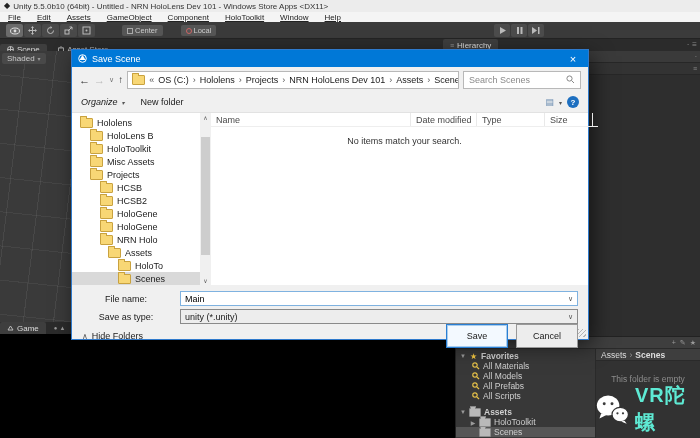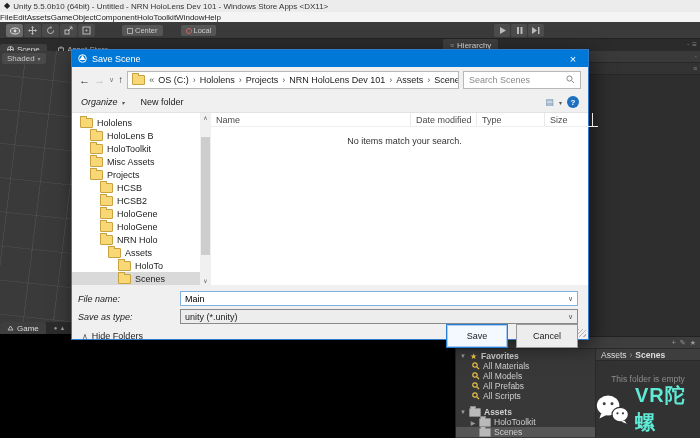--- a/index.html
+++ b/index.html
@@ -7,21 +7,21 @@
         font-family:"Liberation Sans",sans-serif;background:#000;-webkit-font-smoothing:antialiased;}
   .abs{position:absolute;}
   .flex{display:flex;align-items:center;font-style:italic;}
 
   
   .titlebar{left:0;top:0;width:700px;height:12px;background:#ececec;font-size:8px;color:#333;
             display:flex;align-items:center;gap:3px;padding-left:4px;box-sizing:border-box;}
   .unity-ico{font-size:8px;color:#222;line-height:1;}
   .menubar{left:0;top:12px;width:700px;height:10px;background:#f4f4f4;display:flex;align-items:center;
            font-size:8px;color:#222;}
-  .menubar span{padding:0 0;}
+  .menubar span{padding:0 8px;text-decoration:underline;}
   .toolbar{left:0;top:22px;width:700px;height:17px;background:#3b3b3b;border-bottom:1px solid #232323;box-sizing:border-box;}
   .toolgrp{left:6px;top:24px;display:flex;gap:1px;}
   .toolbtn{width:17px;height:13px;background:#4a4a4a;border-radius:2px;display:flex;align-items:center;justify-content:center;}
   .toolbtn.active{background:#6b6b6b;}
   .pillgrp{left:122px;top:25px;display:flex;gap:18px;}
   .pillbtn{height:11px;background:#565656;border-radius:2px;color:#ccc;font-size:7.5px;display:flex;
            align-items:center;gap:2px;padding:0 5px;}
   .playgrp{left:494px;top:24px;display:flex;gap:1px;}
   .playbtn{width:16px;height:13px;background:#4c4c4c;border-radius:2px;display:flex;align-items:center;justify-content:center;}
 
@@ -106,21 +106,21 @@
   .vscroll .up,.vscroll .dn{position:absolute;left:0;width:11px;text-align:center;color:#606060;font-size:6px;}
   .vscroll .up{top:1px;} .vscroll .dn{bottom:1px;}
   .vthumb{position:absolute;left:1px;top:24px;width:9px;height:118px;background:#cdcdcd;}
   .listpane{flex:1;display:flex;flex-direction:column;}
   .lhead{height:13px;display:flex;color:#4a4a4a;border-bottom:1px solid #eee;}
   .lcol{display:flex;align-items:center;padding-left:5px;border-right:1px solid #e9e9e9;box-sizing:border-box;}
   .c-name{width:200px;} .c-date{width:66px;} .c-type{width:68px;} .c-size{width:48px;} .c-rest{flex:1;border-right:none;}
   .lempty{margin-top:9px;text-align:center;color:#333;}
   .dlg-fields{padding:3px 10px 0 6px;}
   .frow{display:flex;align-items:center;margin-top:3px;}
-  .flabel{width:96px;text-align:left;padding-right:6px;flex:none;font-style:italic;}
+  .flabel{width:96px;text-align:center;padding-right:6px;flex:none;}
   .fcombo{flex:1;height:15px;border:1px solid #7fb2e0;background:#fff;display:flex;align-items:center;
           padding:0 4px;box-sizing:border-box;}
   .fcombo input{border:none;outline:none;flex:1;font-size:9px;font-family:"Liberation Sans",sans-serif;
                 background:transparent;padding:0;height:12px;}
   .fcombo.gray{background:#ededed;border-color:#8a8a8a;}
   .combo-arrow{margin-left:auto;color:#555;font-size:7px;}
   .dlg-footer{height:24px;display:flex;align-items:center;padding:0 10px;gap:8px;}
   .hidef{display:flex;align-items:center;gap:4px;color:#1a1a1a;}
   .hidef .chev{font-size:8px;color:#555;}
   .btns{margin-left:auto;display:flex;gap:8px;}

